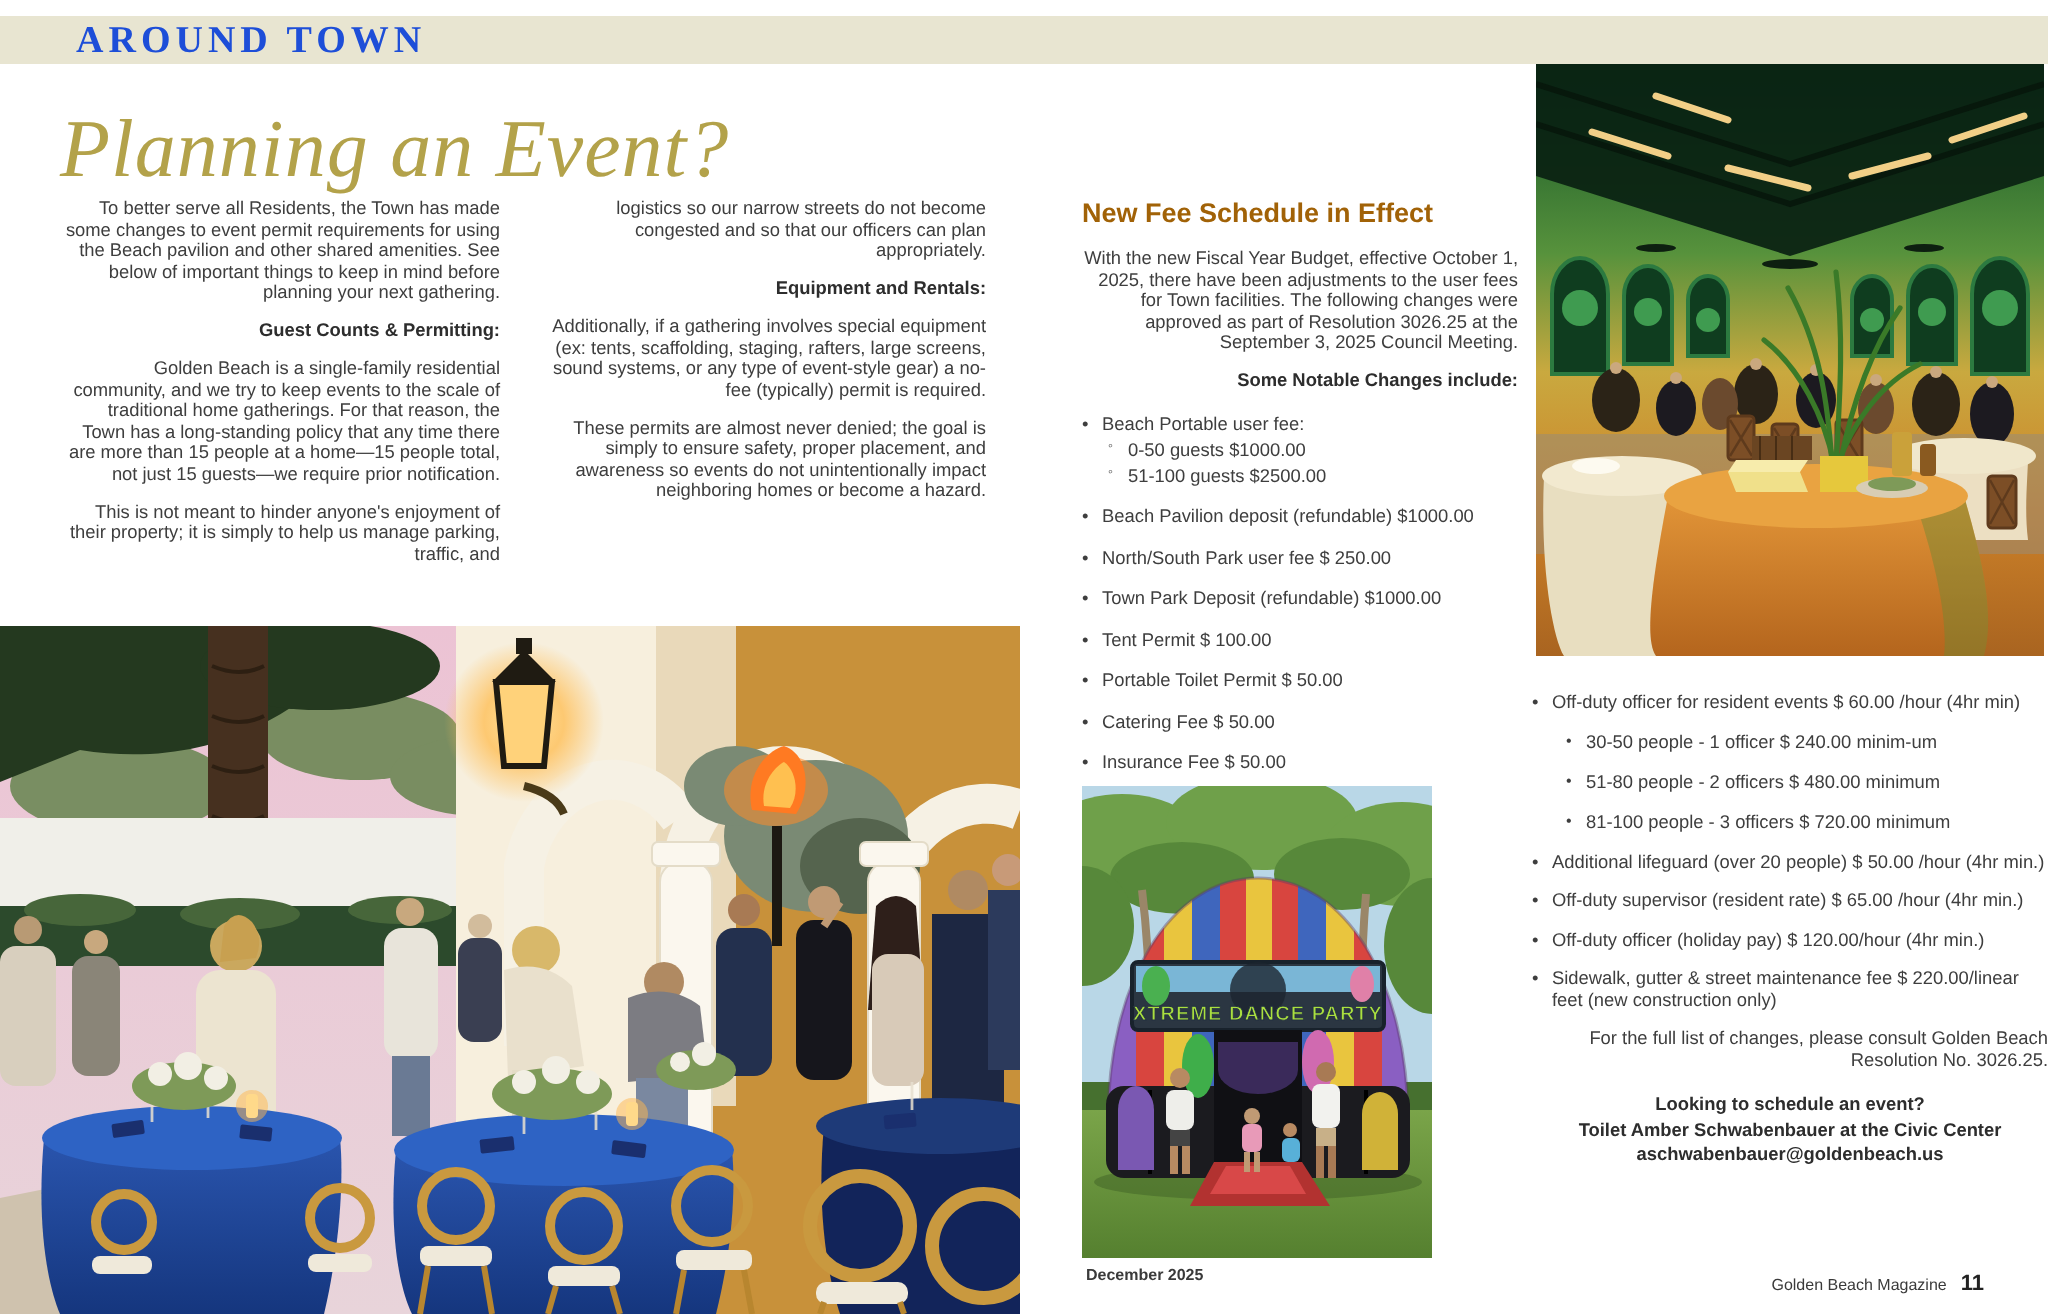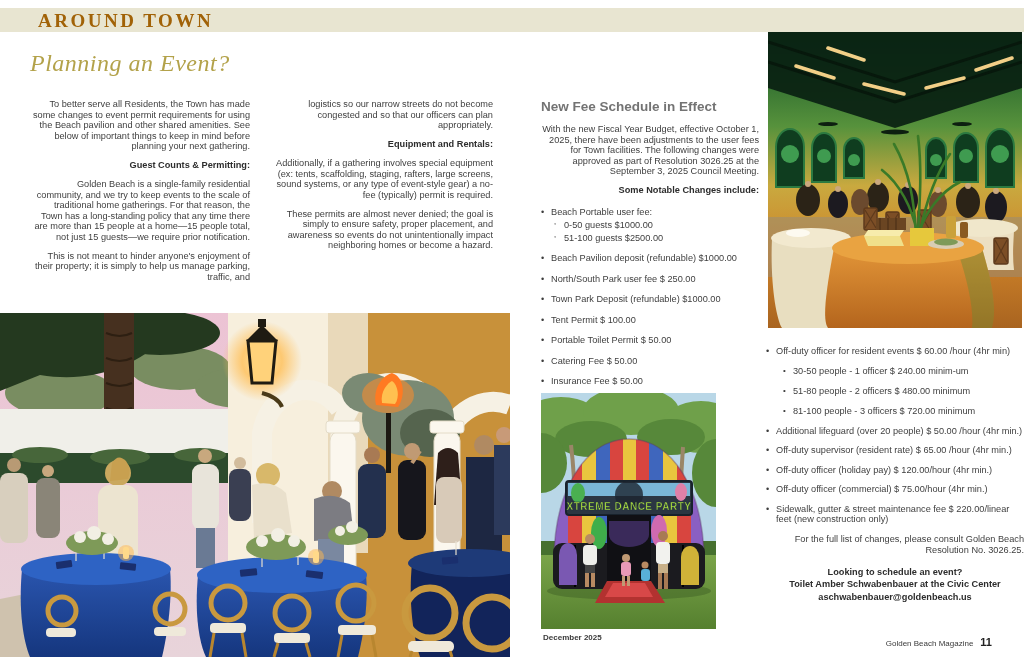--- a/index.html
+++ b/index.html
@@ -1,30 +1,30 @@
 <!DOCTYPE html>
 <html><head>
 <meta charset="utf-8">
 <style>
   html,body{margin:0;padding:0;background:#888;}
   .page{position:relative;width:1024px;height:657px;background:#ffffff;overflow:hidden;
         font-family:"Liberation Sans",sans-serif;color:#3e3e3e;}
   .kicker-band{position:absolute;left:0;top:8px;width:1024px;height:24px;background:#e8e5d1;}
   .kicker{position:absolute;left:38px;top:2px;font-family:"Liberation Serif",serif;
-          font-weight:bold;font-size:19px;letter-spacing:2.5px;color:#a16207;}
+          font-weight:bold;font-size:19px;letter-spacing:2.5px;color:#1d4ed8;}
   .page-title{position:absolute;left:30px;top:50px;margin:0;font-family:"Liberation Serif",serif;
-          font-style:italic;font-weight:500;font-size:24px;color:#b3a24a;letter-spacing:.5px;}
+          font-style:italic;font-weight:500;font-size:41px;color:#b3a24a;letter-spacing:.5px;}
   .col{position:absolute;font-size:9.2px;line-height:10.5px;color:#3e3e3e;}
   .col p{margin:0 0 8.5px 0;text-align:right;}
   .bold{font-weight:bold;color:#2d2d2d;}
   .col1{left:31px;top:99px;width:219px;}
   .col2{left:269px;top:99px;width:224px;}
   .col3{left:541px;top:99px;width:218px;}
   .col4{left:766px;top:346px;width:258px;}
-  .fee-heading{margin:0 0 10px 0;font-size:13.5px;font-weight:bold;color:#737373;line-height:15px;}
+  .fee-heading{margin:0 0 10px 0;font-size:13.5px;font-weight:bold;color:#a16207;line-height:15px;}
   .bullet{position:relative;padding-left:10px;margin-bottom:10px;}
   .bullet::before{content:"\2022";position:absolute;left:0;top:0;}
   .bullet.tight{margin-bottom:3px;}
   .subbullet{position:relative;padding-left:23px;margin-bottom:2px;}
   .subbullet::before{content:"\25E6";position:absolute;left:13px;top:-1px;font-size:7px;}
   .subbullet.endgroup{margin-bottom:10px;}
   .bullet2{position:relative;padding-left:10px;margin-bottom:9px;}
   .bullet2::before{content:"\2022";position:absolute;left:0;top:0;}
   .subbullet2{position:relative;padding-left:27px;margin-bottom:9.5px;}
   .subbullet2::before{content:"\2022";position:absolute;left:17px;top:0;font-size:8px;}
@@ -78,21 +78,20 @@
   </div>
 
   <div class="col col4">
     <div class="bullet2">Off-duty officer for resident events $ 60.00 /hour (4hr min)</div>
     <div class="subbullet2">30-50 people - 1 officer $ 240.00 minim-um</div>
     <div class="subbullet2">51-80 people - 2 officers $ 480.00 minimum</div>
     <div class="subbullet2">81-100 people - 3 officers $ 720.00 minimum</div>
     <div class="bullet2">Additional lifeguard (over 20 people) $ 50.00 /hour (4hr min.)</div>
     <div class="bullet2">Off-duty supervisor (resident rate) $ 65.00 /hour (4hr min.)</div>
     <div class="bullet2">Off-duty officer (holiday pay) $ 120.00/hour (4hr min.)</div>
-    <div class="bullet2">Off-duty officer (commercial) $ 75.00/hour (4hr min.)</div>
     <div class="bullet2">Sidewalk, gutter &amp; street maintenance fee $ 220.00/linear feet (new construction only)</div>
     <p class="note">For the full list of changes, please consult Golden Beach Resolution No. 3026.25.</p>
     <div class="cta">
       <div>Looking to schedule an event?</div>
       <div>Toilet Amber Schwabenbauer at the Civic Center</div>
       <div>aschwabenbauer@goldenbeach.us</div>
     </div>
   </div>
 
   <svg class="photo" style="left:768px;top:32px;" width="254" height="296" viewBox="0 0 254 296" role="img">

